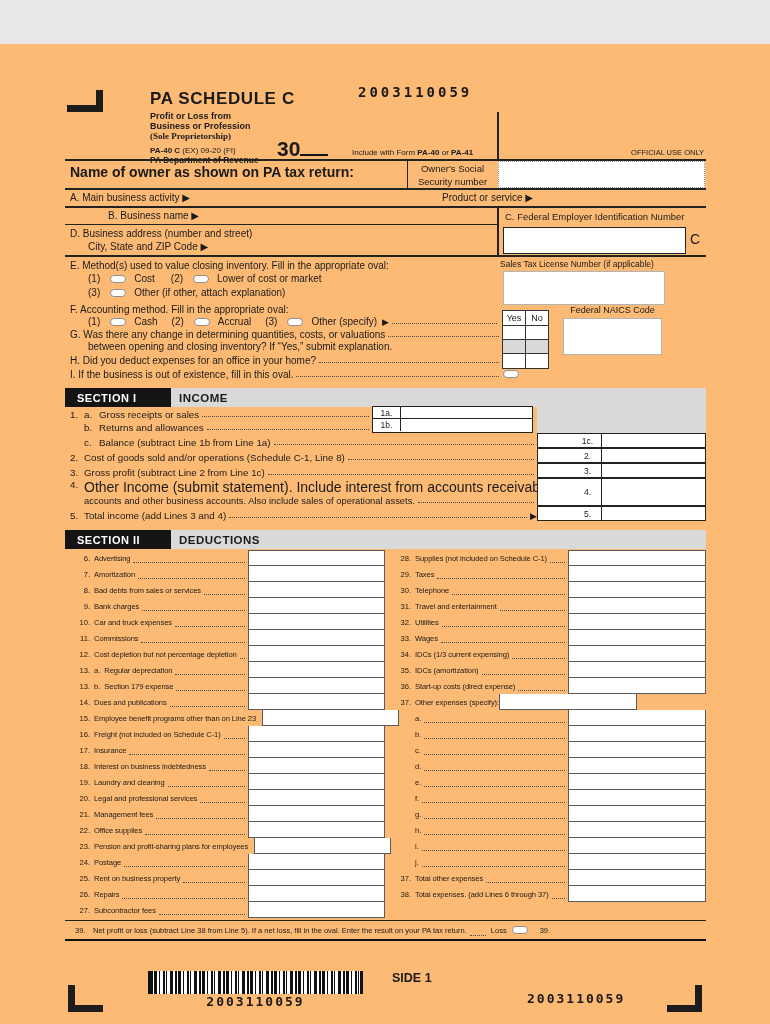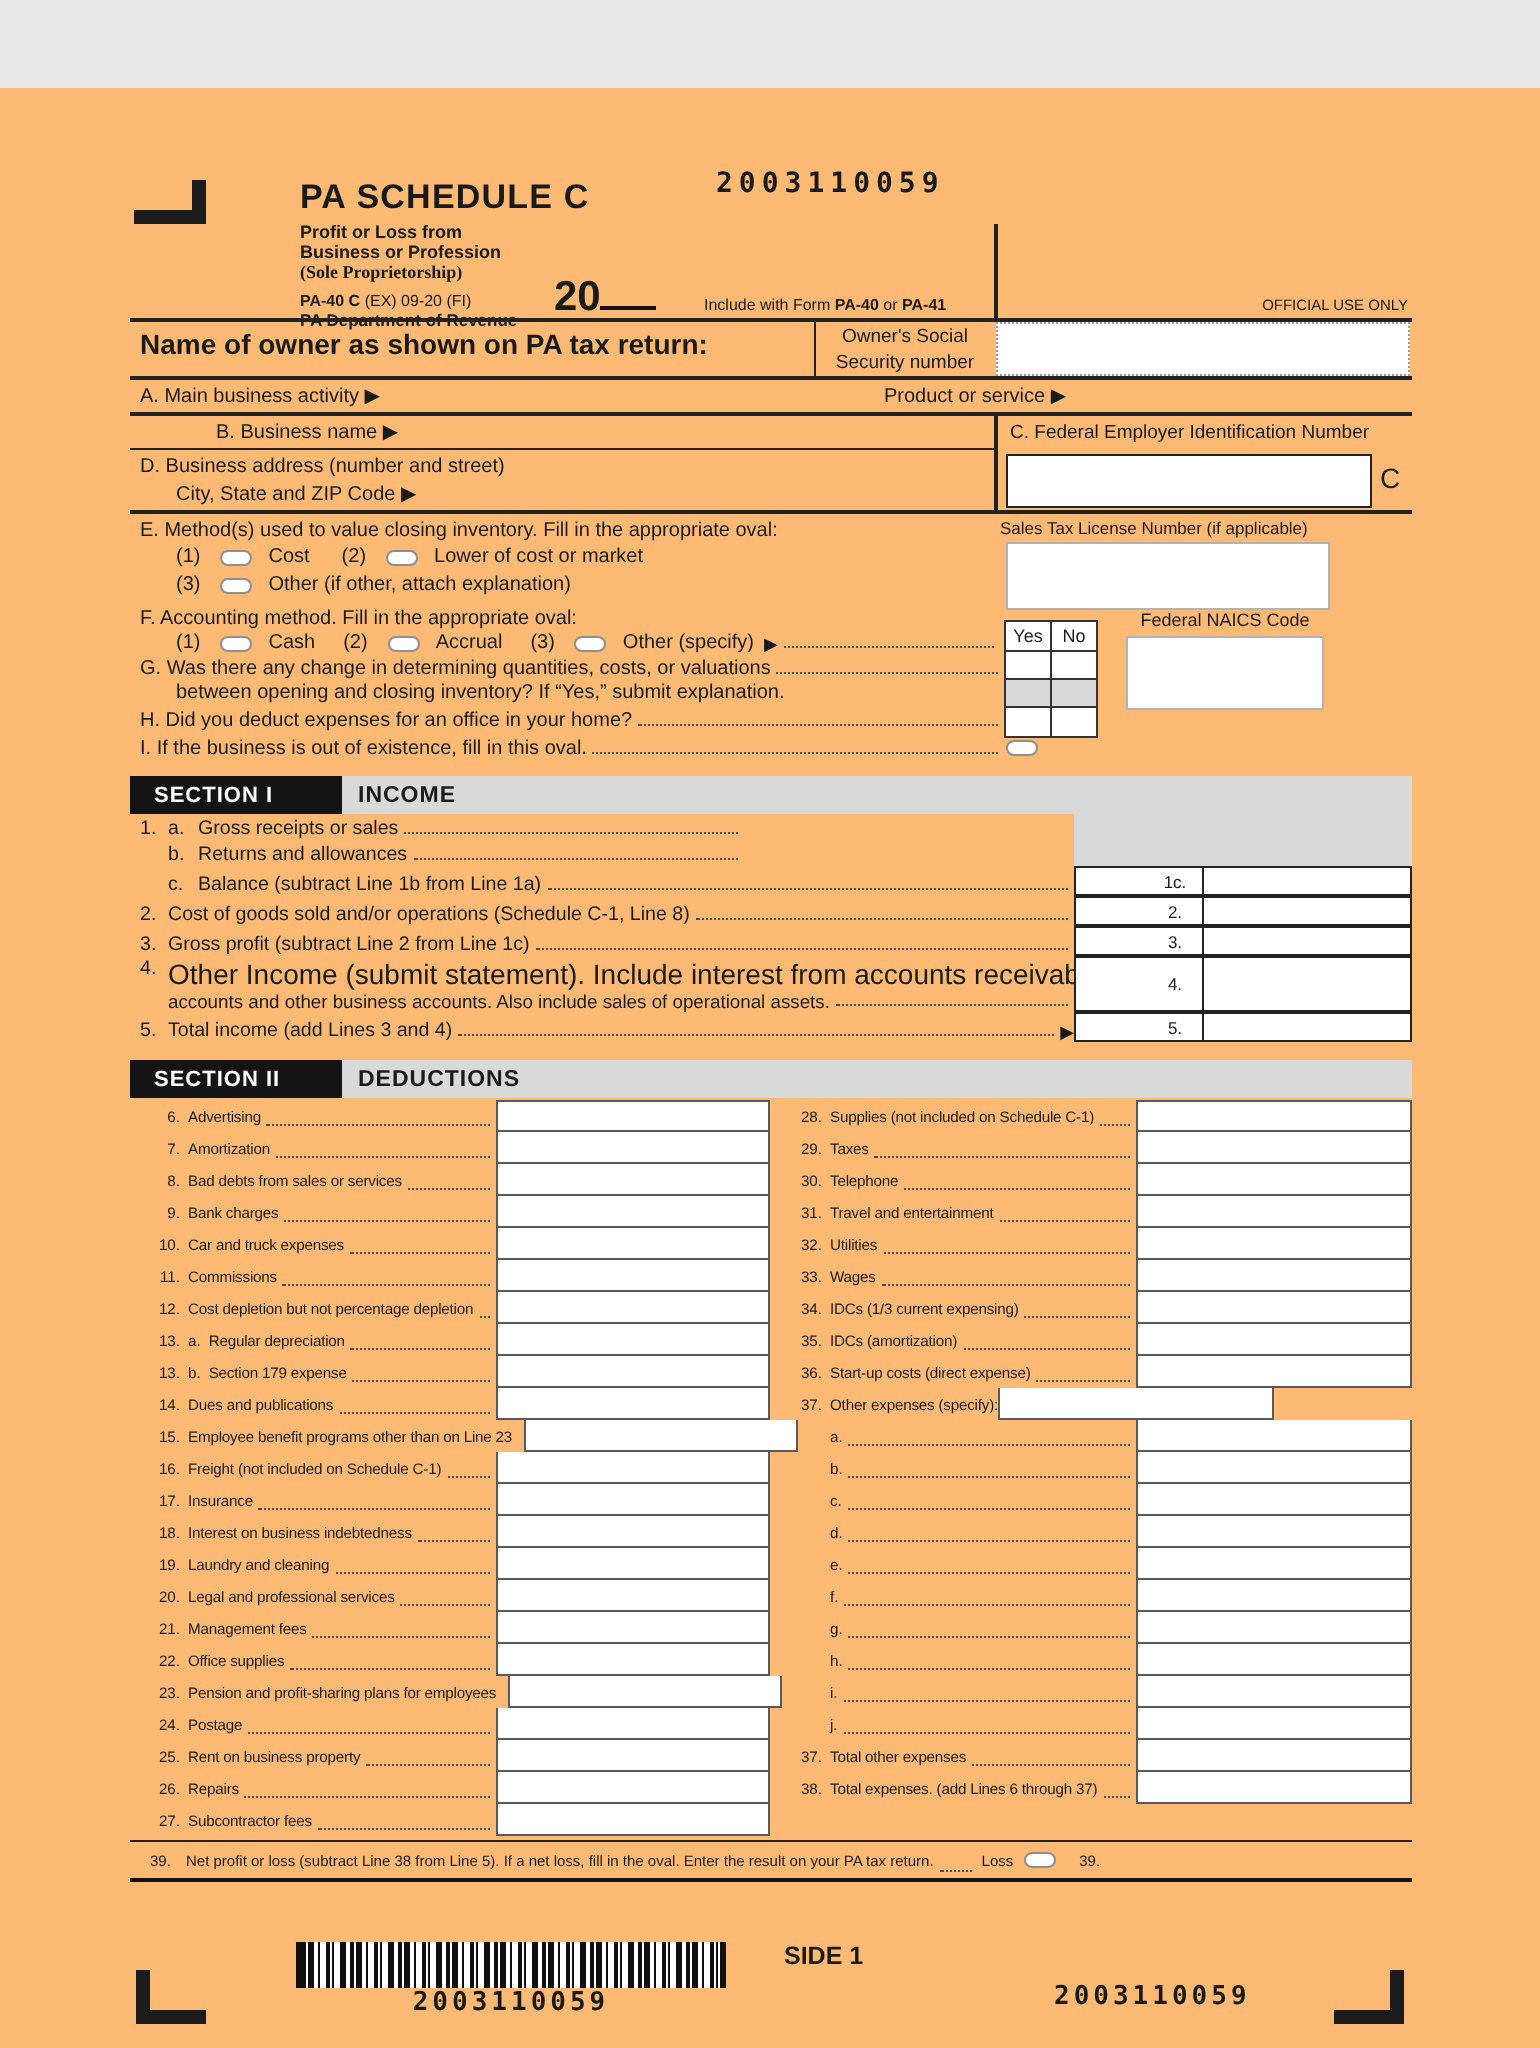--- a/index.html
+++ b/index.html
@@ -89,21 +89,21 @@
   <div class="abs" style="left:150px;top:45px;">
     <div style="font-size:17px;font-weight:bold;letter-spacing:.6px;">PA SCHEDULE C</div>
     <div class="b" style="font-size:9px;line-height:10px;margin-top:2px;">Profit or Loss from</div>
     <div class="b" style="font-size:9px;line-height:10px;">Business or Profession</div>
     <div class="b" style="font-size:9px;line-height:10px;font-family:Liberation Serif, serif;">(Sole Proprietorship)</div>
     <div style="font-size:8px;margin-top:5px;"><span class="b">PA-40 C</span><span> (EX) 09-20  (FI)</span></div>
     <div class="b" style="font-size:8.5px;">PA Department of Revenue</div>
   </div>
   <div class="abs ocr" style="left:358px;top:40px;font-size:14px;letter-spacing:3px;">2003110059</div>
   <div class="abs" style="left:277px;top:93px;">
-    <span class="b" style="font-size:21px;">20</span><span style="display:inline-block;width:28px;border-bottom:2px solid #111;height:18px;"></span>
+    <span class="b" style="font-size:21px;">30</span><span style="display:inline-block;width:28px;border-bottom:2px solid #111;height:18px;"></span>
   </div>
   <div class="abs nowrap" style="left:352px;top:104px;font-size:8px;"><span>Include with Form </span><span class="b">PA-40</span><span> or </span><span class="b">PA-41</span></div>
   <div class="vline" style="left:497px;top:68px;width:2px;height:48px;"></div>
   <div class="abs" style="left:558px;top:104px;width:146px;text-align:right;font-size:7.5px;">OFFICIAL USE ONLY</div>
 
   <div class="hline" style="left:65px;top:115px;width:641px;height:2px;"></div>
   <div class="abs b" style="left:70px;top:120px;font-size:14px;">Name of owner as shown on PA tax return:</div>
   <div class="abs" style="left:280px;top:118px;width:125px;height:25px;"></div>
   <div class="vline" style="left:407px;top:116px;width:1px;height:29px;"></div>
   <div class="abs" style="left:408px;top:118px;width:89px;text-align:center;font-size:9.5px;line-height:13px;">
@@ -213,20 +213,30 @@
       <span class="inc-sub">a.</span>
     <span class="nowrap">Gross receipts or sales</span>
       <span class="leader"></span>
   </div>
   <div class="inc-row" style="left:65px;top:376px;width:307px;height:13px;">
     <span class="inc-num"></span>
       <span class="inc-sub">b.</span>
     <span class="nowrap">Returns and allowances</span>
       <span class="leader"></span>
   </div>
+  <div class="abs" style="left:372px;top:362px;width:161px;height:27px;border:1.5px solid #222;background:#fff;">
+    <div style="display:flex;height:12px;border-bottom:1px solid #222;">
+      <span style="flex:0 0 28px;border-right:1.5px solid #222;font-size:8.5px;display:flex;align-items:center;justify-content:center;">1a.</span>
+      <span style="flex:1;"></span>
+    </div>
+    <div style="display:flex;height:12px;">
+      <span style="flex:0 0 28px;border-right:1.5px solid #222;font-size:8.5px;display:flex;align-items:center;justify-content:center;">1b.</span>
+      <span style="flex:1;"></span>
+    </div>
+  </div>
 
   <div class="inc-row" style="left:65px;top:390px;width:472px;height:14px;">
     <span class="inc-num"></span>
       <span class="inc-sub">c.</span>
     <span class="nowrap">Balance (subtract Line 1b from Line 1a)</span>
       <span class="leader"></span>
   </div>
   <div class="inc-cell" style="left:537px;top:389px;width:169px;height:15px;">
     <span class="lbl">1c.</span>
       <span class="amt"></span>

